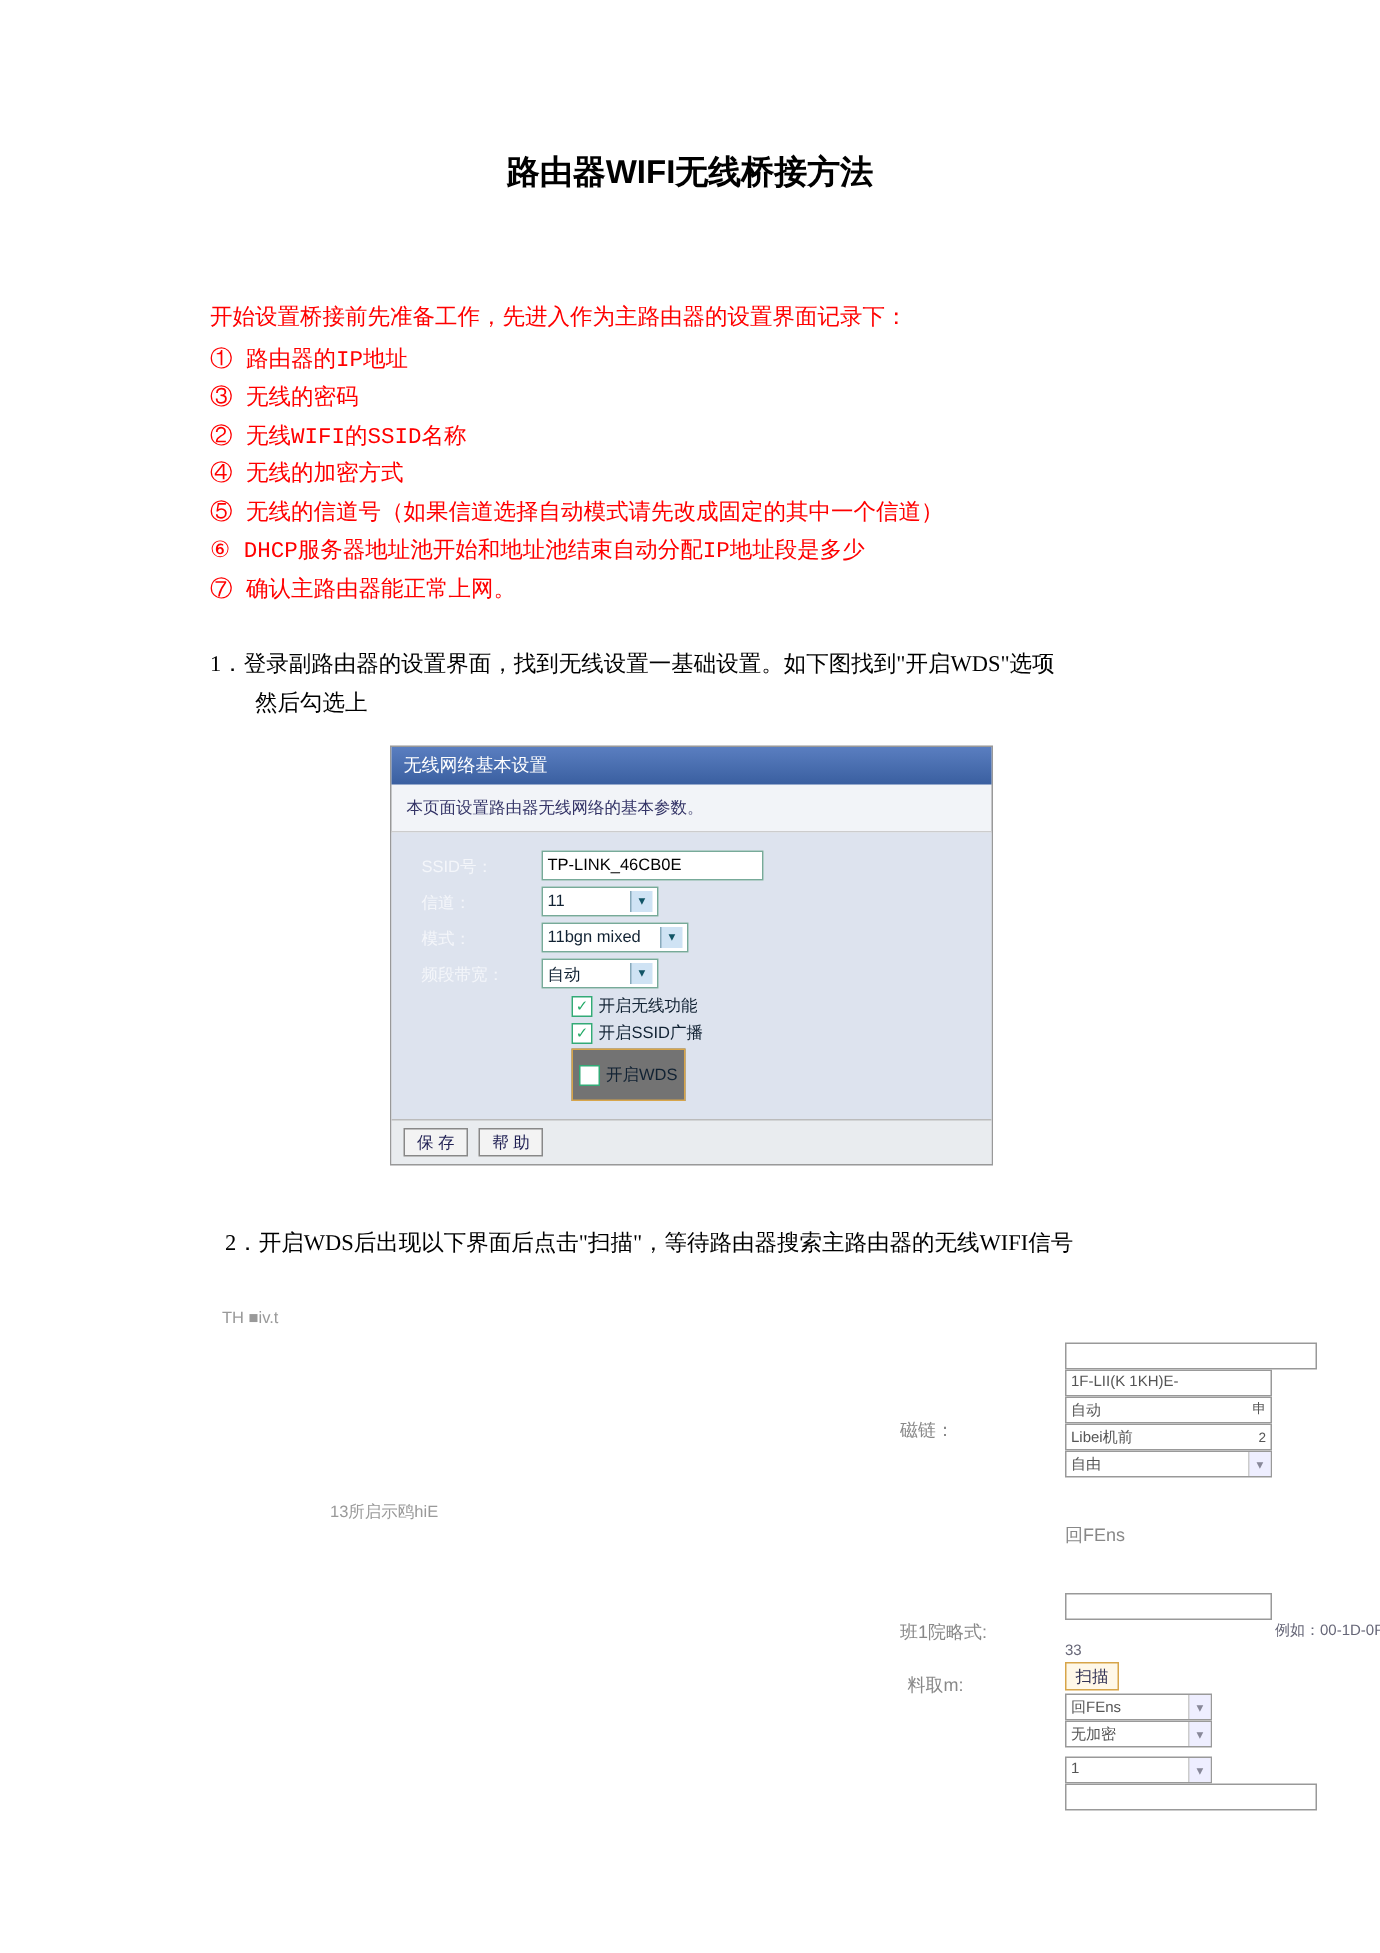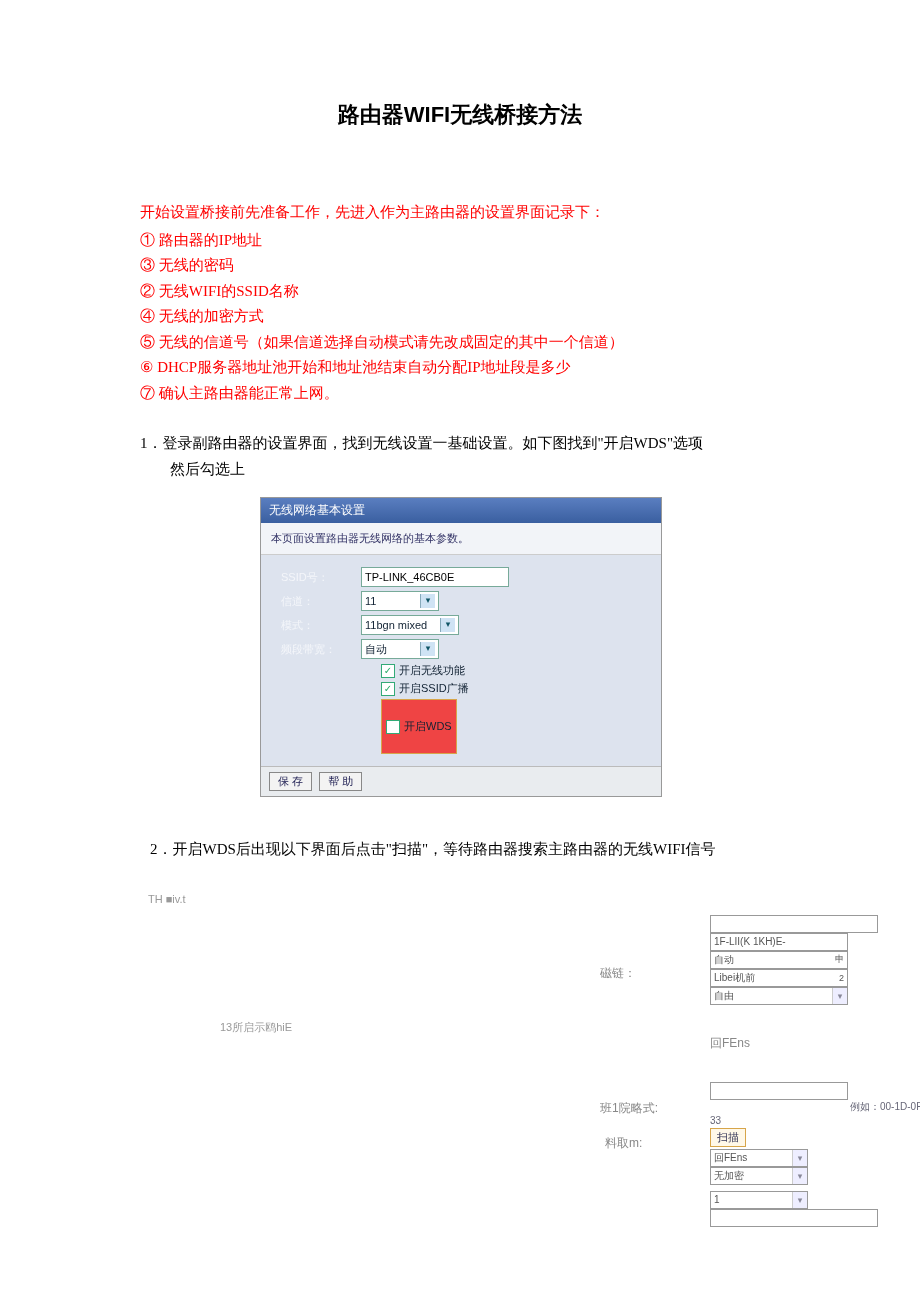--- a/index.html
+++ b/index.html
@@ -21,21 +21,21 @@
     margin-bottom: 70px;
     font-family: "SimHei", "黑体", sans-serif;
   }
   .prep-block {
     color: #ff0000;
     font-size: 15px;
     line-height: 1.7;
     margin-bottom: 25px;
   }
   .prep-block .intro { margin-bottom: 2px; }
-  .prep-block .item { padding-left: 0; }
+  .prep-block .item { padding-left: 0; font-family: Liberation Mono, monospace; }
   .step {
     color: #000;
     font-size: 15px;
     line-height: 1.7;
     margin: 10px 0 15px 0;
   }
   .step-indent { padding-left: 30px; }
 
   
   .shot1 {
@@ -70,21 +70,21 @@
   }
   .shot1-row .sel {
     width: 70px; height: 18px; border: 1px solid #7a9; background:#fff; display:inline-flex; align-items:center; justify-content:space-between; padding:0 3px; color:#123; font-size:11px;
   }
   .shot1-row .sel.wide { width: 90px; }
   .dd {
     width: 14px; height: 14px; background:#cfe3f4; border-left:1px solid #8ab; color:#156; text-align:center; line-height:13px; font-size:9px;
   }
   .cb-line { margin: 3px 0 0 100px; color:#123; display:flex; align-items:center; gap:4px;}
   .cb { width:12px; height:12px; border:1px solid #3a7; background:#fff; display:inline-flex; align-items:center; justify-content:center; font-size:10px; color:#2a6;}
-  .wds-box { border:1px solid #d7a54a; padding:19px 4px; display:inline-flex; align-items:center; gap:4px; background:#ef4444;}
+  .wds-box { border:1px solid #d7a54a; padding:9px 4px; display:inline-flex; align-items:center; gap:4px; background:#737373;}
   .shot1-footer {
     padding: 5px 8px; background:#e9ecef; border-top:1px solid #bbb;
   }
   .btn { display:inline-block; border:1px solid #888; background:#f3f3f3; padding:1px 8px; font-size:11px; color:#225; margin-right:4px;}
 
   
   .shot2-wrap {
     margin-top: 30px;
     font-family: Arial, "SimSun", sans-serif;
     font-size: 11px;

